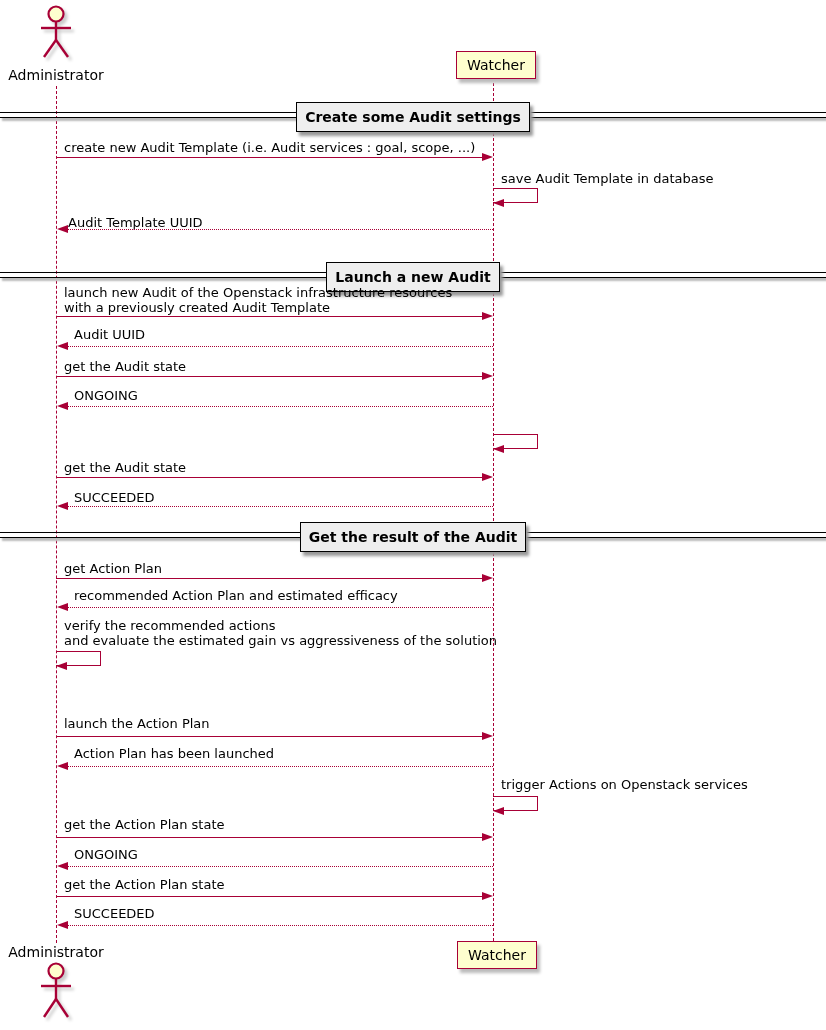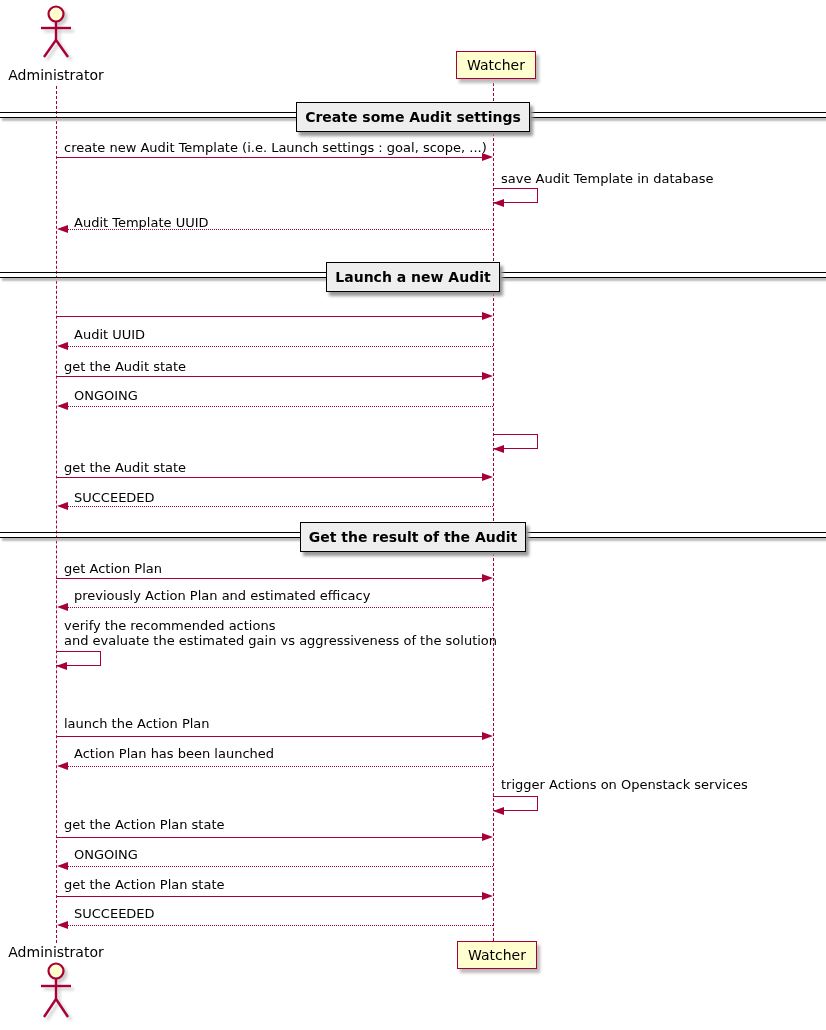--- a/index.html
+++ b/index.html
@@ -56,38 +56,40 @@
   </div>
   <div class="actor-label" style="left:-4px; top:67px">Administrator</div>
 
   <div class="participant" style="left:456px; top:51px">Watcher</div>
 
   <div class="divider" style="top:104px">
     <div class="divider-rule"></div>
     <div class="divider-box">Create some Audit settings</div>
   </div>
 
-  <div class="msg-text" style="left:64px; top:140px">create new Audit Template (i.e. Launch settings : goal, scope, ...)</div>
+  <div class="msg-text" style="left:64px; top:140px">create new Audit Template (i.e. Audit services : goal, scope, ...)</div>
   <div class="line solid" style="left:56px; top:157px; width:430px"></div>
   <div class="arrow-r" style="left:482px; top:153px"></div>
 
   <div class="msg-text" style="left:501px; top:171px">save Audit Template in database</div>
   <div class="self-loop" style="left:493px; top:188px">
     <div class="arrow-l"></div>
   </div>
 
-  <div class="msg-text" style="left:74px; top:215px">Audit Template UUID</div>
+  <div class="msg-text" style="left:68px; top:215px">Audit Template UUID</div>
   <div class="line dotted" style="left:66px; top:229px; width:427px"></div>
   <div class="arrow-l" style="left:57px; top:225px"></div>
 
   <div class="divider" style="top:264px">
     <div class="divider-rule"></div>
     <div class="divider-box">Launch a new Audit</div>
   </div>
 
+  <div class="msg-text" style="left:64px; top:285px">launch new Audit of the Openstack infrastructure resources
+with a previously created Audit Template</div>
   <div class="line solid" style="left:56px; top:316px; width:430px"></div>
   <div class="arrow-r" style="left:482px; top:312px"></div>
 
   <div class="msg-text" style="left:74px; top:327px">Audit UUID</div>
   <div class="line dotted" style="left:66px; top:346px; width:427px"></div>
   <div class="arrow-l" style="left:57px; top:342px"></div>
 
   <div class="msg-text" style="left:64px; top:359px">get the Audit state</div>
   <div class="line solid" style="left:56px; top:376px; width:430px"></div>
   <div class="arrow-r" style="left:482px; top:372px"></div>
@@ -110,21 +112,21 @@
 
   <div class="divider" style="top:524px">
     <div class="divider-rule"></div>
     <div class="divider-box">Get the result of the Audit</div>
   </div>
 
   <div class="msg-text" style="left:64px; top:561px">get Action Plan</div>
   <div class="line solid" style="left:56px; top:578px; width:430px"></div>
   <div class="arrow-r" style="left:482px; top:574px"></div>
 
-  <div class="msg-text" style="left:74px; top:588px">previously Action Plan and estimated efficacy</div>
+  <div class="msg-text" style="left:74px; top:588px">recommended Action Plan and estimated efficacy</div>
   <div class="line dotted" style="left:66px; top:607px; width:427px"></div>
   <div class="arrow-l" style="left:57px; top:603px"></div>
 
   <div class="msg-text" style="left:64px; top:618px">verify the recommended actions
 and evaluate the estimated gain vs aggressiveness of the solution</div>
   <div class="self-loop" style="left:56px; top:651px">
     <div class="arrow-l"></div>
   </div>
 
 

